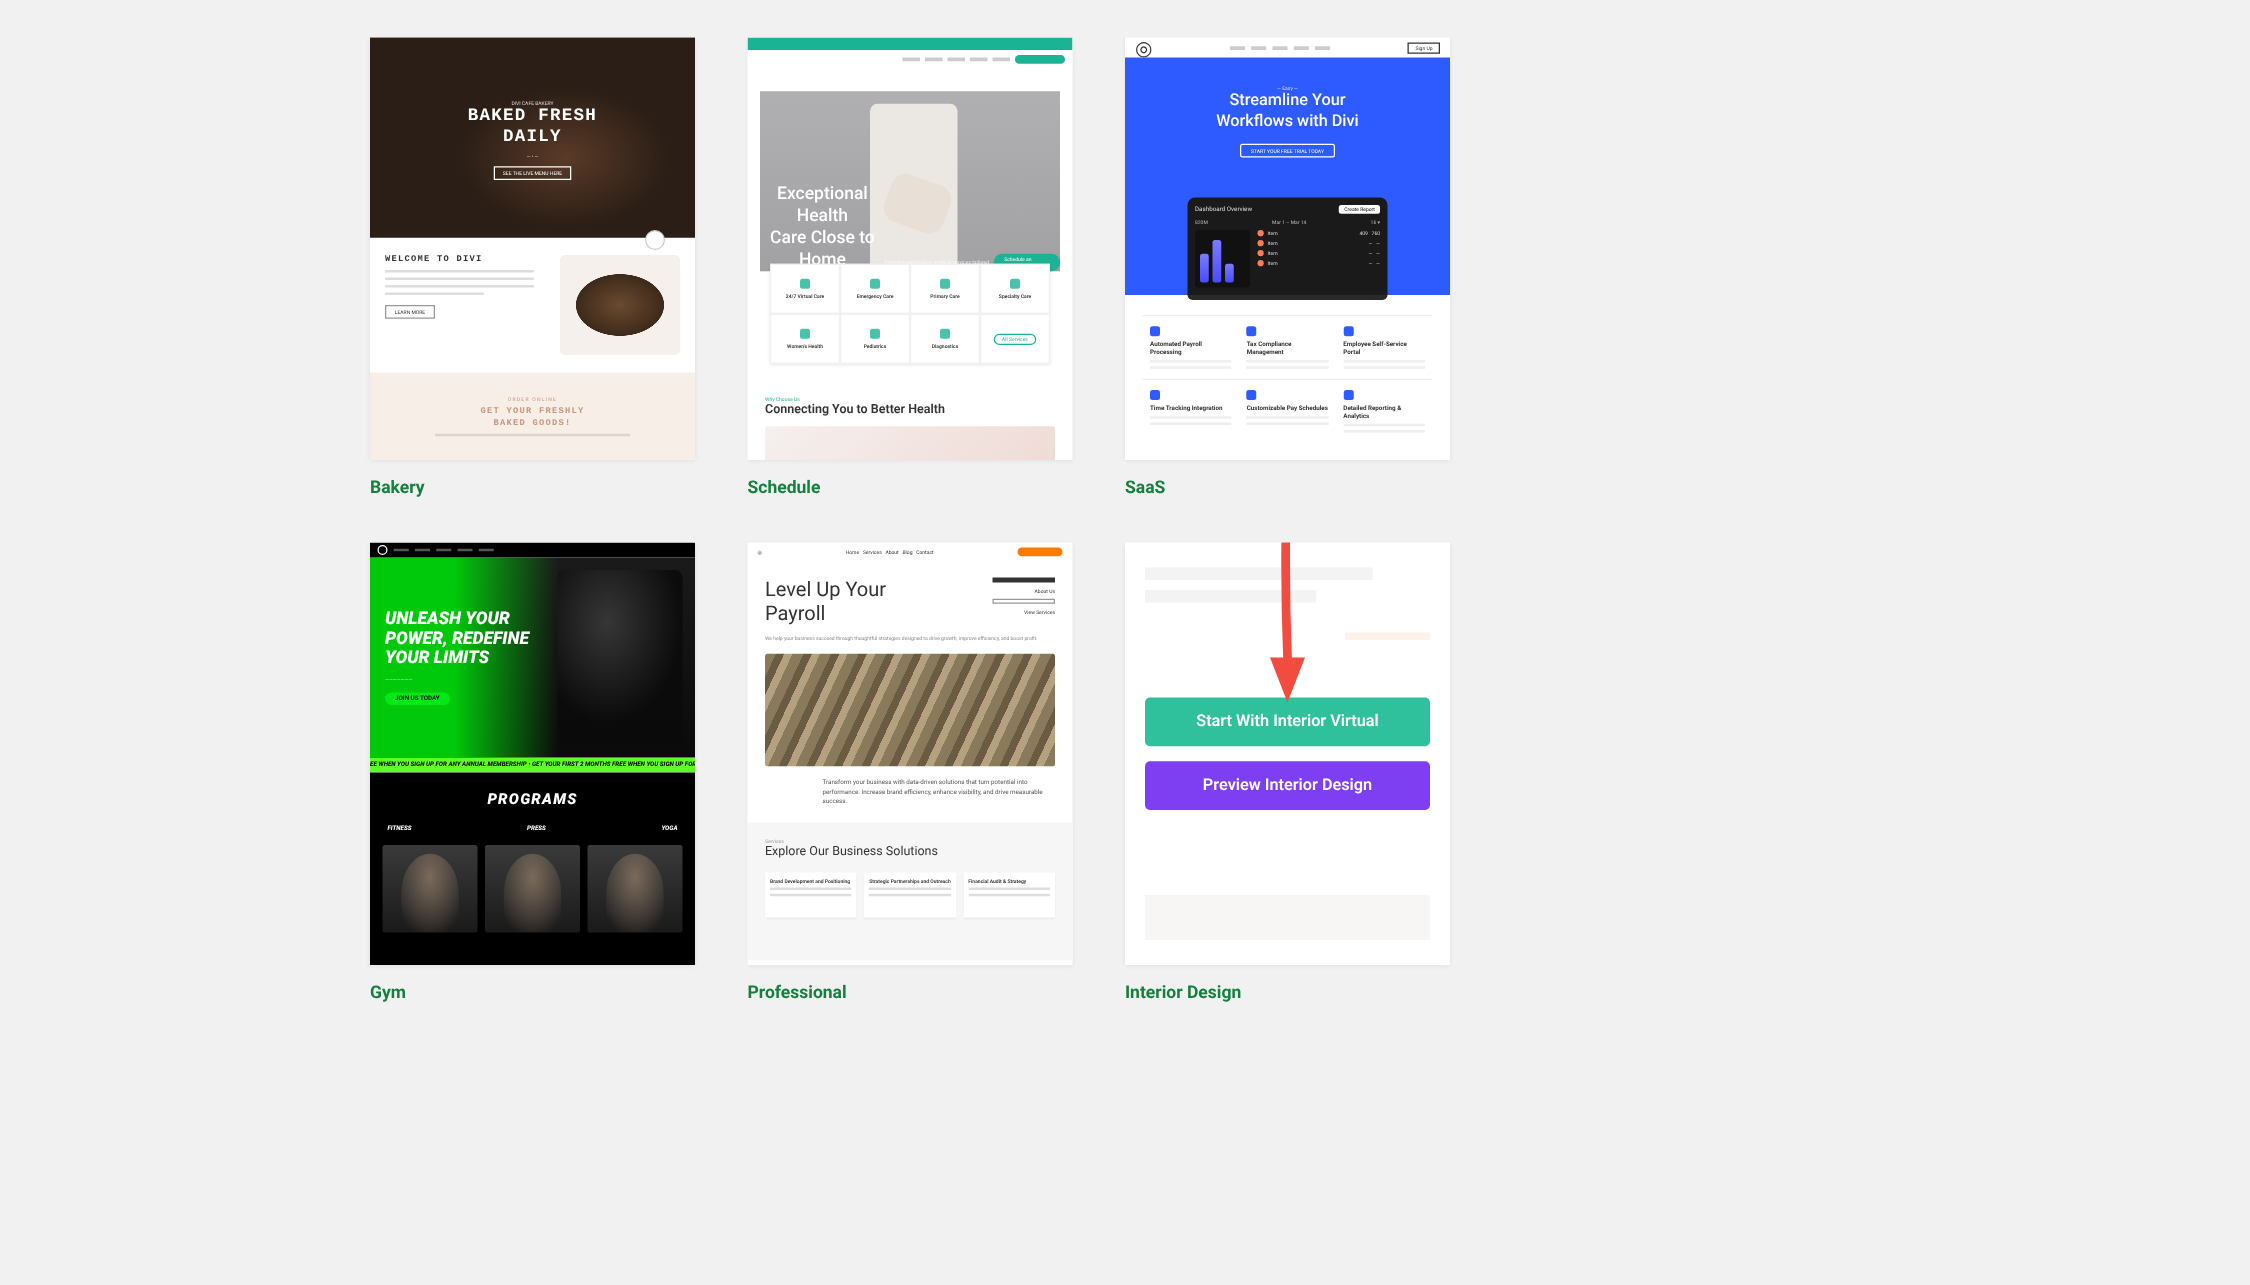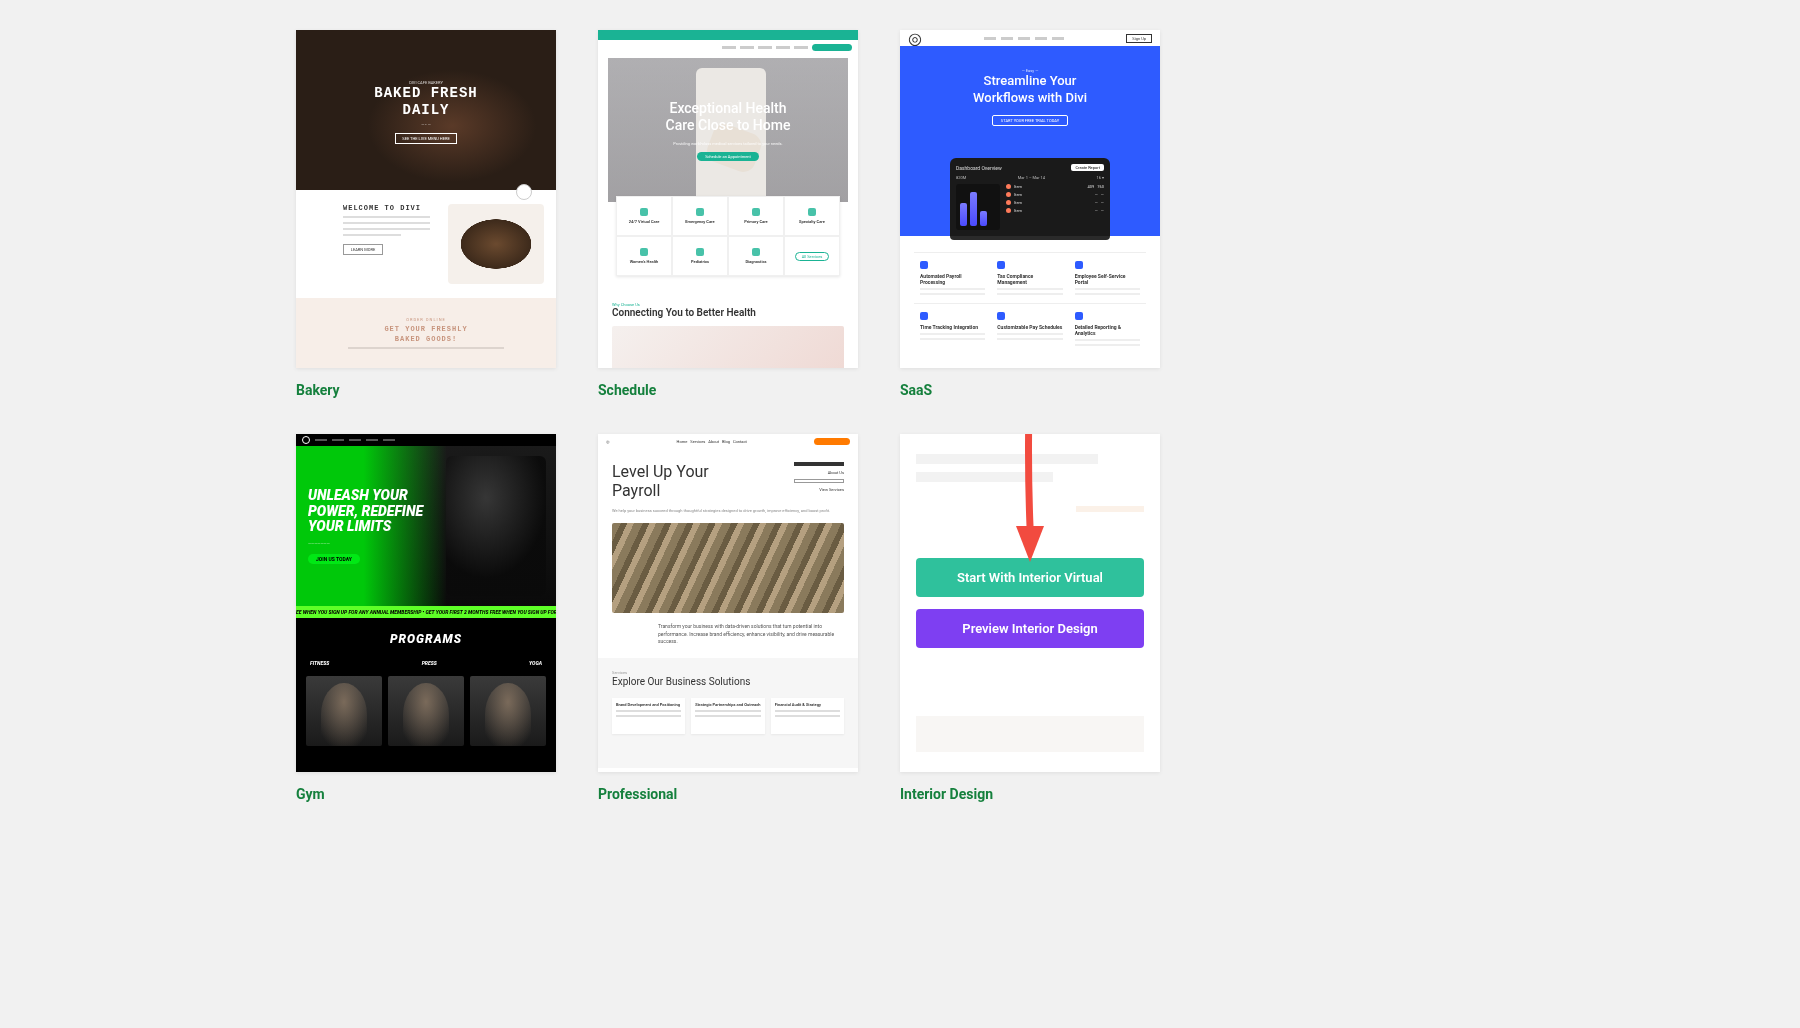--- a/index.html
+++ b/index.html
@@ -49,43 +49,43 @@
     content:"";
     position:absolute; inset:0;
     background: radial-gradient(120px 80px at 60% 60%, #5a3a28 0%, #2a1e16 70%);
   }
   .bakery-hero > * { position:relative; z-index:1; }
   .bakery-nav { position:absolute; top:0; left:0; right:0; height:14px; background:#fff; display:flex; align-items:center; justify-content:space-between; padding:0 6px; font-size:4px; color:#666;}
   .bakery-nav .btn { background:#a08a6c; color:#fff; padding:1px 5px; font-size:4px; border-radius:2px;}
   .bakery-h { font-family: "Courier New", monospace; letter-spacing:1px; font-size:14px; font-weight:700; text-align:center; line-height:1.2;}
   .bakery-sub { font-size:4px; opacity:0.8; margin-top:4px; }
   .bakery-ctabox { border:1px solid #fff; padding:2px 6px; font-size:4px; margin-top:6px;}
-  .bakery-mid { display:flex; gap:8px; padding:14px 12px;margin-left:35px; }
+  .bakery-mid { display:flex; gap:8px; padding:14px 12px; }
   .bakery-mid-left { flex:1; display:flex; flex-direction:column; gap:4px; }
   .bakery-mid-left .t1 { font-family:"Courier New",monospace; font-size:7px; letter-spacing:1px; font-weight:700;}
   .bakery-mid-left .ln { height:2px; background:#ddd; width:90%; }
   .bakery-mid-left .btn2 { border:1px solid #999; padding:2px 5px; font-size:4px; width:40px; text-align:center; margin-top:4px;}
   .bakery-bread { width:96px; height:80px; background: radial-gradient(50px 35px at 50% 50%, #6b4a2f 0%, #3d2a1b 70%, #f5f0eb 71%); border-radius:4px;}
   .bakery-bot { background:#f7eee8; height:70px; display:flex; flex-direction:column; align-items:center; justify-content:center; gap:3px;}
   .bakery-bot .t2 { font-family:"Courier New",monospace; font-size:7px; color:#c8957e; letter-spacing:1px; text-align:center; line-height:1.3; font-weight:700;}
   .bakery-bot .ln2 { height:2px; background:#ddd4ce; width:60%;}
   .circle-logo { width:16px; height:16px; border-radius:50%; background:#fff; border:1px solid #ccc; position:absolute; right:24px; top:154px; }
 
   
   .med-topbar { height:10px; background:#1ab394; }
   .med-nav { height:14px; background:#fff; display:flex; align-items:center; justify-content:flex-end; padding:0 6px; gap:4px;}
   .med-nav .pill { background:#1ab394; border-radius:7px; width:40px; height:7px; }
   .med-nav .ln { height:3px; width:14px; background:#ccc; }
   .med-hero {
     height:144px;
-    margin:4px 10px 0 10px;
+    margin:19px 10px 0 10px;
     background: linear-gradient(rgba(130,130,135,0.55),rgba(130,130,135,0.55)),
                 linear-gradient(#e8e6e6,#c8c5c5);
     position:relative;
-    display:flex; flex-direction:column; align-items:center; justify-content:center;
+    display:flex; flex-direction:row; align-items:flex-end; justify-content:center;
     color:#fff;
   }
   .med-hero .doc { position:absolute; right:34%; top:10px; width:70px; height:134px; background:#ebe8e4; border-radius:6px 6px 0 0; }
   .med-hero .arm { position:absolute; left:42%; top:70px; width:50px; height:40px; background:#e8e0d6; border-radius:12px; transform:rotate(20deg);}
   .med-hero h2 { position:relative; z-index:1; font-size:14px; text-align:center; line-height:1.25; font-weight:500;}
   .med-hero .sub { position:relative; z-index:1; font-size:4px; margin-top:6px; opacity:.9;}
   .med-hero .pill2 { position:relative; z-index:1; background:#1ab394; border-radius:8px; padding:2px 8px; font-size:4px; margin-top:6px;}
   .med-grid { margin:-6px 18px 0 18px; background:#fff; position:relative; z-index:2; box-shadow:0 1px 3px rgba(0,0,0,0.1); display:grid; grid-template-columns:repeat(4,1fr); }
   .med-cell { height:40px; display:flex; flex-direction:column; align-items:center; justify-content:center; gap:3px; border:0.5px solid #f0f0f0;}
   .med-cell .ic { width:8px; height:8px; border-radius:2px; background:#1ab394; opacity:.8;}

